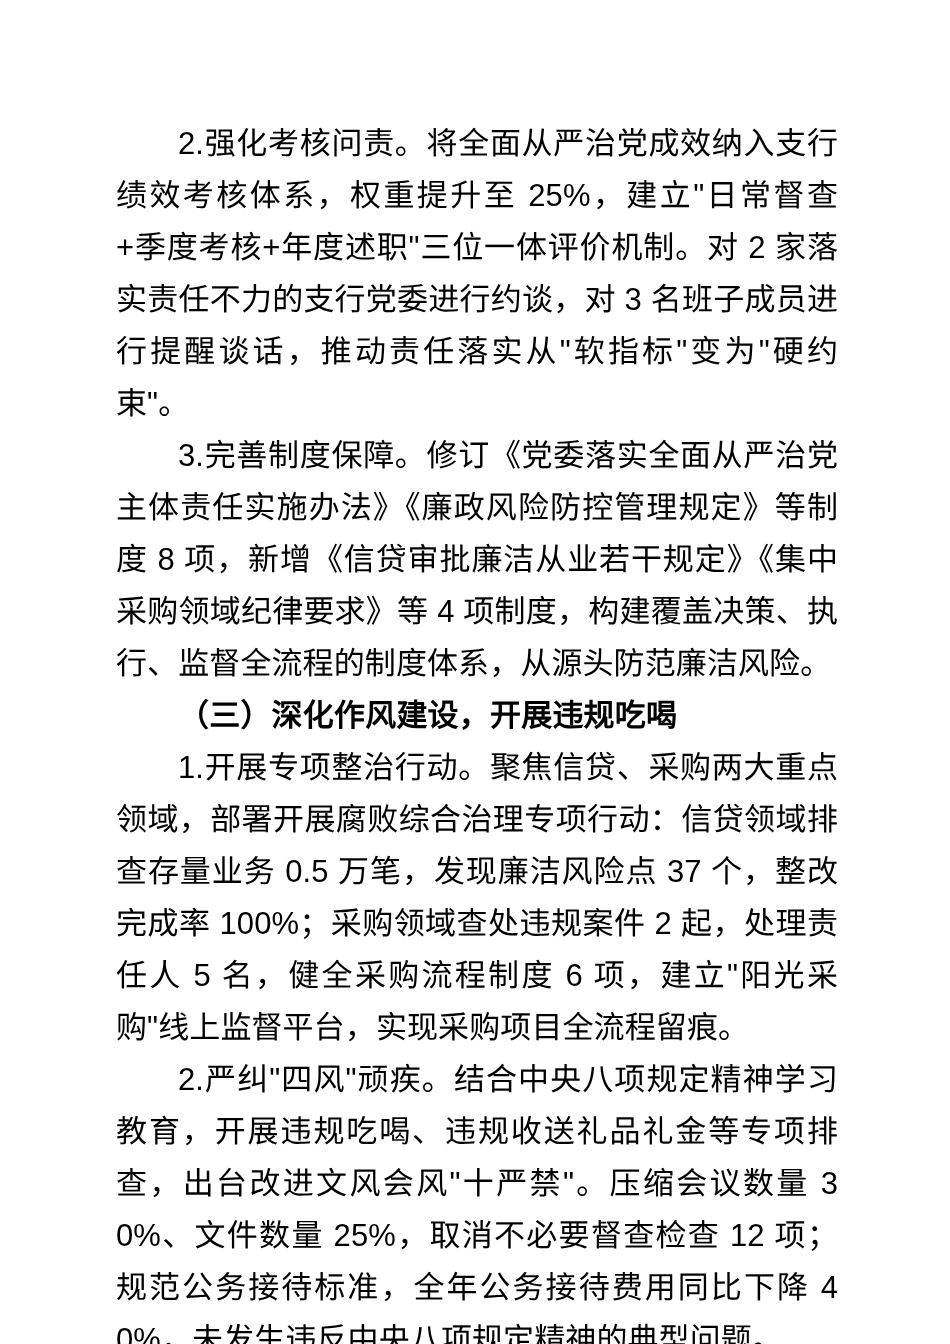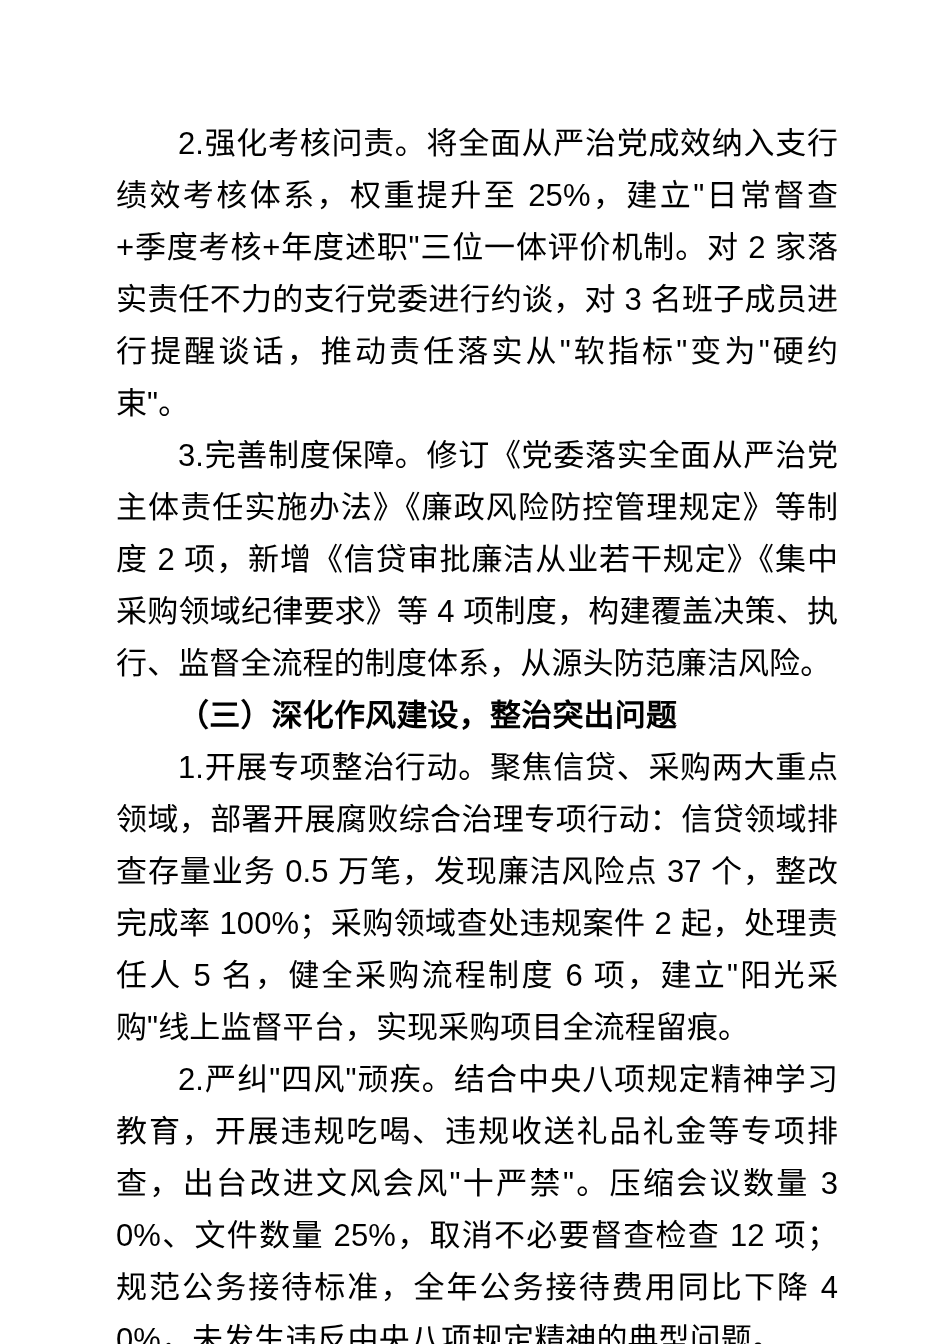--- a/index.html
+++ b/index.html
@@ -52,22 +52,22 @@
   }
 </style>
 </head>
 <body>
 
 <div id="page">
   <div id="text-column">
 
     <p class="para indent">2.强化考核问责。将全面从严治党成效纳入支行绩效考核体系，权重提升至 25%，建立"日常督查+季度考核+年度述职"三位一体评价机制。对 2 家落实责任不力的支行党委进行约谈，对 3 名班子成员进行提醒谈话，推动责任落实从"软指标"变为"硬约束"。</p>
 
-    <p class="para indent">3.完善制度保障。修订《党委落实全面从严治党主体责任实施办法》《廉政风险防控管理规定》等制度 2 项，新增《信贷审批廉洁从业若干规定》《集中采购领域纪律要求》等 4 项制度，构建覆盖决策、执行、监督全流程的制度体系，从源头防范廉洁风险。</p>
+    <p class="para indent">3.完善制度保障。修订《党委落实全面从严治党主体责任实施办法》《廉政风险防控管理规定》等制度 8 项，新增《信贷审批廉洁从业若干规定》《集中采购领域纪律要求》等 4 项制度，构建覆盖决策、执行、监督全流程的制度体系，从源头防范廉洁风险。</p>
 
-    <p class="heading">（三）深化作风建设，整治突出问题</p>
+    <p class="heading">（三）深化作风建设，开展违规吃喝</p>
 
     <p class="para indent">1.开展专项整治行动。聚焦信贷、采购两大重点领域，部署开展腐败综合治理专项行动：信贷领域排查存量业务 0.5 万笔，发现廉洁风险点 37 个，整改完成率 100%；采购领域查处违规案件 2 起，处理责任人 5 名，健全采购流程制度 6 项，建立"阳光采购"线上监督平台，实现采购项目全流程留痕。</p>
 
     <p class="para indent">2.严纠"四风"顽疾。结合中央八项规定精神学习教育，开展违规吃喝、违规收送礼品礼金等专项排查，出台改进文风会风"十严禁"。压缩会议数量 30%、文件数量 25%，取消不必要督查检查 12 项；规范公务接待标准，全年公务接待费用同比下降 40%，未发生违反中央八项规定精神的典型问题。</p>
 
   </div>
 </div>
 
 </body></html>

